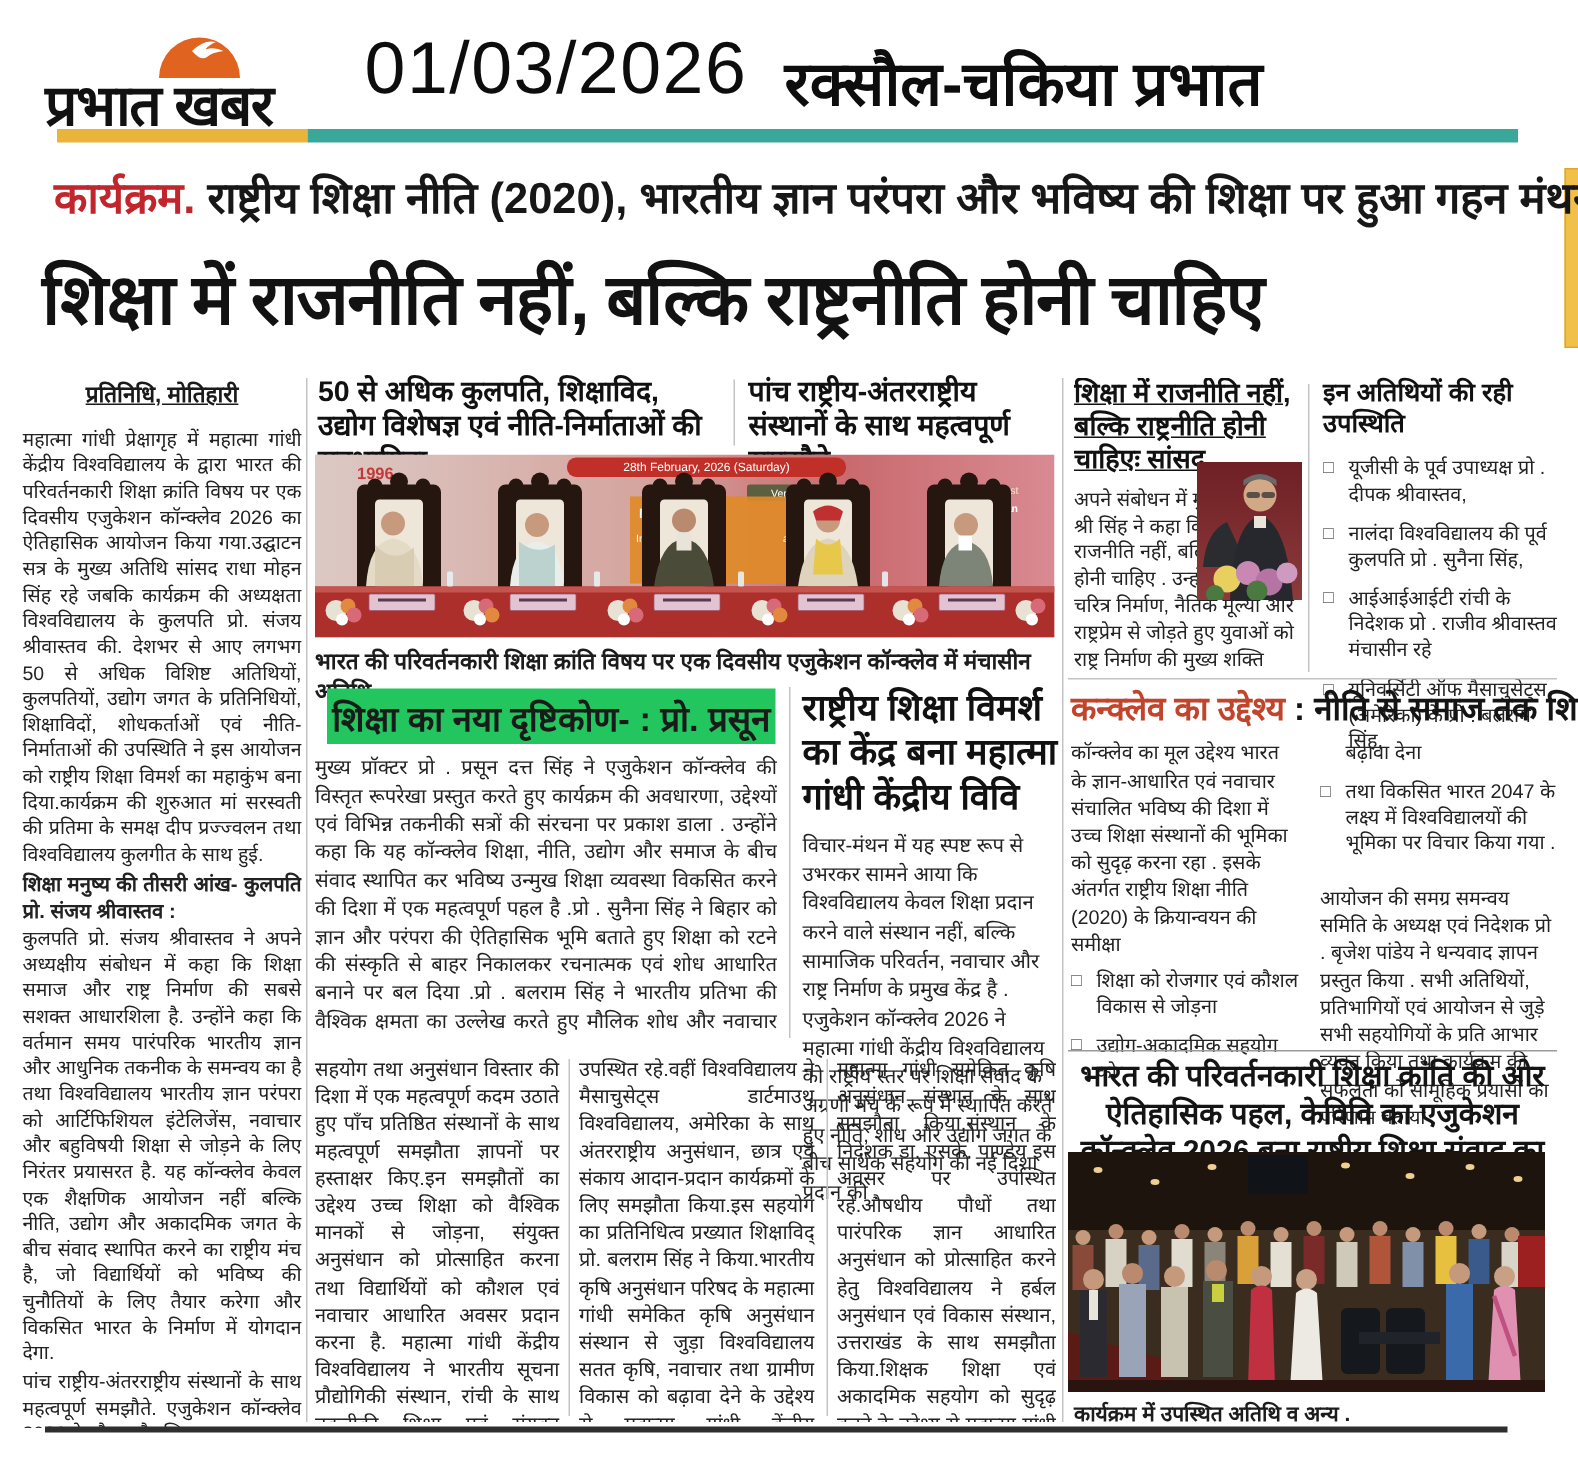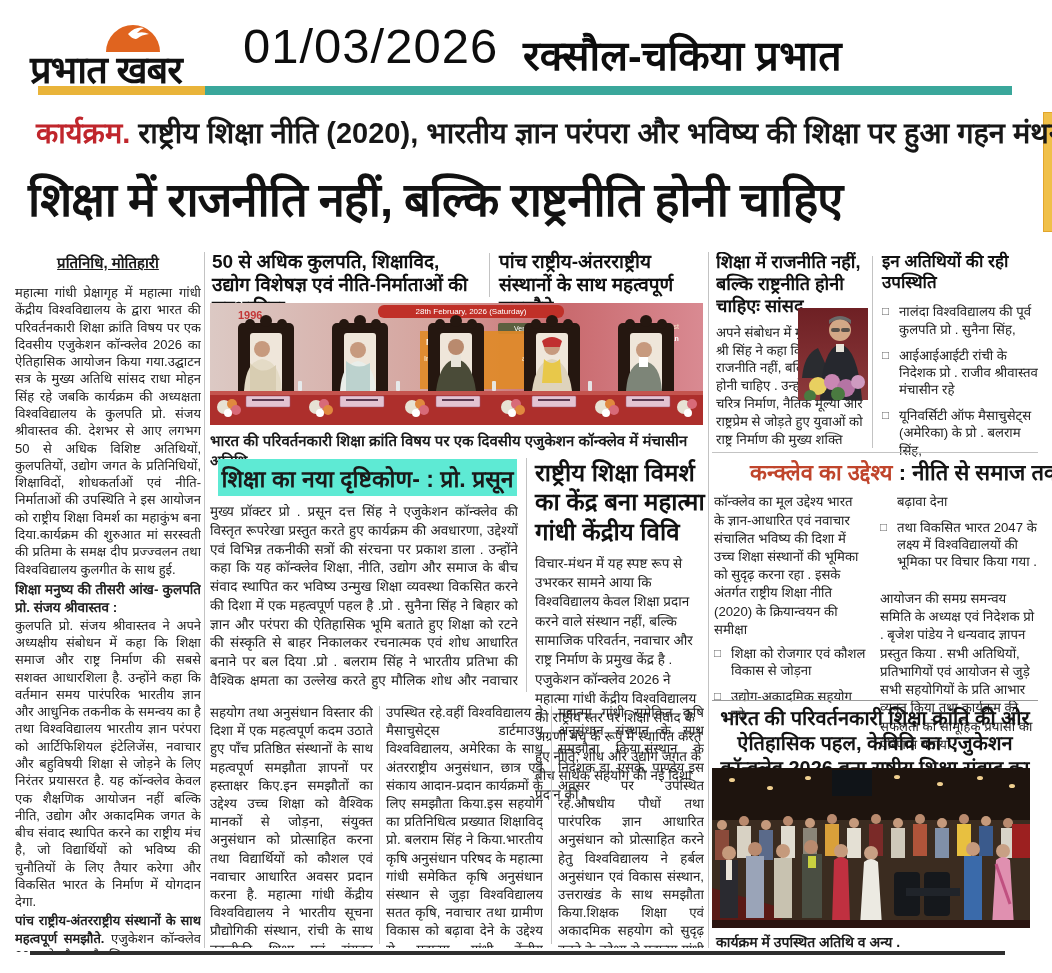--- a/index.html
+++ b/index.html
@@ -43,21 +43,21 @@
   </div>
 
   <div class="abs dev" style="left:28px;top:166px;width:1000px;font-size:47px;font-weight:800;color:#121212;letter-spacing:-1px;white-space:nowrap;">शिक्षा में राजनीति नहीं, बल्कि राष्ट्रनीति होनी चाहिए</div>
 
   <div class="abs dev" style="left:15px;top:252px;width:186px;height:700px;overflow:hidden;">
     <div style="text-align:center;font-weight:800;font-size:15px;text-decoration:underline;margin-bottom:12px;">प्रतिनिधि, मोतिहारी</div>
     <div class="body-txt just">महात्मा गांधी प्रेक्षागृह में महात्मा गांधी केंद्रीय विश्वविद्यालय के द्वारा भारत की परिवर्तनकारी शिक्षा क्रांति विषय पर एक दिवसीय एजुकेशन कॉन्क्लेव 2026 का ऐतिहासिक आयोजन किया गया.उद्घाटन सत्र के मुख्य अतिथि सांसद राधा मोहन सिंह रहे जबकि कार्यक्रम की अध्यक्षता विश्वविद्यालय के कुलपति प्रो. संजय श्रीवास्तव की. देशभर से आए लगभग 50 से अधिक विशिष्ट अतिथियों, कुलपतियों, उद्योग जगत के प्रतिनिधियों, शिक्षाविदों, शोधकर्ताओं एवं नीति-निर्माताओं की उपस्थिति ने इस आयोजन को राष्ट्रीय शिक्षा विमर्श का महाकुंभ बना दिया.कार्यक्रम की शुरुआत मां सरस्वती की प्रतिमा के समक्ष दीप प्रज्ज्वलन तथा विश्वविद्यालय कुलगीत के साथ हुई.</div>
     <div class="body-txt just" style="font-weight:800;font-size:13.5px;margin-top:3px;">शिक्षा मनुष्य की तीसरी आंख- कुलपति प्रो. संजय श्रीवास्तव :</div>
     <div class="body-txt just">कुलपति प्रो. संजय श्रीवास्तव ने अपने अध्यक्षीय संबोधन में कहा कि शिक्षा समाज और राष्ट्र निर्माण की सबसे सशक्त आधारशिला है. उन्होंने कहा कि वर्तमान समय पारंपरिक भारतीय ज्ञान और आधुनिक तकनीक के समन्वय का है तथा विश्वविद्यालय भारतीय ज्ञान परंपरा को आर्टिफिशियल इंटेलिजेंस, नवाचार और बहुविषयी शिक्षा से जोड़ने के लिए निरंतर प्रयासरत है. यह कॉन्क्लेव केवल एक शैक्षणिक आयोजन नहीं बल्कि नीति, उद्योग और अकादमिक जगत के बीच संवाद स्थापित करने का राष्ट्रीय मंच है, जो विद्यार्थियों को भविष्य की चुनौतियों के लिए तैयार करेगा और विकसित भारत के निर्माण में योगदान देगा.</div>
     <div class="body-txt just" style="margin-top:2px;">
-      <span style="font-weight:700;">पांच राष्ट्रीय-अंतरराष्ट्रीय संस्थानों के साथ महत्वपूर्ण समझौते.</span><span> एजुकेशन कॉन्क्लेव 2026 के दौरान शैक्षणिक</span>
+      <span style="font-weight:400;">पांच राष्ट्रीय-अंतरराष्ट्रीय संस्थानों के साथ महत्वपूर्ण समझौते.</span><span> एजुकेशन कॉन्क्लेव 2026 के दौरान शैक्षणिक</span>
     </div>
   </div>
 
   <div class="vrule" style="left:204px;top:252px;height:696px;"></div>
 
   <div class="abs dev headline-sm" style="left:212px;top:250px;width:268px;font-size:19px;">50 से अधिक कुलपति, शिक्षाविद, उद्योग विशेषज्ञ एवं नीति-निर्माताओं की सहभागिता</div>
   <div class="vrule" style="left:489px;top:253px;height:44px;"></div>
   <div class="abs dev headline-sm" style="left:499px;top:250px;width:204px;font-size:19px;">पांच राष्ट्रीय-अंतरराष्ट्रीय संस्थानों के साथ महत्वपूर्ण समझौते</div>
 
   <div class="abs" style="left:210px;top:303px;width:560px;height:122px;">
@@ -215,36 +215,36 @@
       <g fill="#e8f0f2" opacity="0.9">
         <rect x="88" y="78" width="4" height="10" rx="1"></rect>
           <rect x="186" y="78" width="4" height="10" rx="1"></rect>
         <rect x="282" y="78" width="4" height="10" rx="1"></rect>
           <rect x="378" y="78" width="4" height="10" rx="1"></rect>
       </g>
     </svg>
   </div>
   <div class="abs dev" style="left:210px;top:430px;width:493px;font-size:15px;font-weight:600;color:#1c1c1c;">भारत की परिवर्तनकारी शिक्षा क्रांति विषय पर एक दिवसीय  एजुकेशन कॉन्क्लेव में मंचासीन अतिथि .</div>
 
-  <div class="abs" style="left:218px;top:459px;width:299px;height:37px;background:#5eead4;display:flex;align-items:center;justify-content:center;">
+  <div class="abs" style="left:218px;top:459px;width:299px;height:37px;background:#22c55e;display:flex;align-items:center;justify-content:center;">
     <span class="dev" style="font-size:23px;font-weight:800;color:#1a1a1a;">शिक्षा का नया दृष्टिकोण- : प्रो. प्रसून</span>
   </div>
   <div class="abs dev just" style="left:210px;top:503px;width:308px;height:188px;overflow:hidden;font-size:13.5px;line-height:1.39;color:#222;">मुख्य प्रॉक्टर प्रो . प्रसून दत्त सिंह ने एजुकेशन कॉन्क्लेव की विस्तृत रूपरेखा प्रस्तुत करते हुए कार्यक्रम की अवधारणा, उद्देश्यों एवं विभिन्न तकनीकी सत्रों की संरचना पर प्रकाश डाला . उन्होंने कहा कि यह कॉन्क्लेव शिक्षा, नीति, उद्योग और समाज के बीच संवाद स्थापित कर भविष्य उन्मुख शिक्षा व्यवस्था विकसित करने की दिशा में एक महत्वपूर्ण पहल है .प्रो . सुनैना सिंह ने बिहार को ज्ञान और परंपरा की ऐतिहासिक भूमि बताते हुए शिक्षा को रटने की संस्कृति से बाहर निकालकर रचनात्मक एवं शोध आधारित बनाने पर बल दिया .प्रो . बलराम सिंह ने भारतीय प्रतिभा की वैश्विक क्षमता का उल्लेख करते हुए मौलिक शोध और नवाचार आधारित शिक्षा को समय की आवश्यकता बताया .प्रो . दीपक श्रीवास्तव ने राष्ट्रीय शिक्षा नीति के प्रभावी क्रियान्वयन पर बल देते हुए कहा कि प्रत्येक विश्वविद्यालय को अपनी स्थानीय आवश्यकताओं के अनुरूप नवाचारपूर्ण शैक्षणिक मॉडल विकसित करने होंगे .प्रो . राजीव श्रीवास्तव ने कहा कि तकनीक शिक्षक का विकल्प नहीं बल्कि शिक्षा को अधिक प्रभावी और समावेशी बनाने का सशक्त माध्यम है .</div>
 
   <div class="vrule" style="left:526px;top:458px;height:234px;"></div>
 
   <div class="abs dev" style="left:535px;top:458px;width:170px;">
     <div class="headline-sm" style="font-size:24px;margin-bottom:8px;">राष्ट्रीय शिक्षा विमर्श का केंद्र बना महात्मा गांधी केंद्रीय विवि</div>
     <div style="font-size:13.5px;line-height:1.43;color:#222;">विचार-मंथन में यह स्पष्ट रूप से उभरकर सामने आया कि विश्वविद्यालय केवल शिक्षा प्रदान करने वाले संस्थान नहीं, बल्कि सामाजिक परिवर्तन, नवाचार और राष्ट्र निर्माण के प्रमुख केंद्र है . एजुकेशन कॉन्क्लेव 2026 ने महात्मा गांधी केंद्रीय विश्वविद्यालय को राष्ट्रीय स्तर पर शिक्षा संवाद के अग्रणी मंच के रूप में स्थापित करते हुए नीति, शोध और उद्योग जगत के बीच सार्थक सहयोग की नई दिशा प्रदान की .</div>
   </div>
 
   <div class="vrule" style="left:708px;top:252px;height:696px;"></div>
 
   <div class="abs dev" style="left:716px;top:252px;width:152px;height:200px;overflow:hidden;">
-    <div class="headline-sm" style="font-size:18px;margin-bottom:6px;">शिक्षा में राजनीति नहीं, बल्कि राष्ट्रनीति होनी चाहिएः सांसद</div>
+    <div class="headline-sm" style="font-size:18px;margin-bottom:6px;text-decoration:underline;">शिक्षा में राजनीति नहीं, बल्कि राष्ट्रनीति होनी चाहिएः सांसद</div>
     <div style="font-size:13.2px;line-height:1.35;color:#222;">
       <span class="abs" style="left:82px;top:56px;width:70px;height:92px;">
         <svg width="70" height="92" viewBox="0 0 70 92">
           <defs>
               <linearGradient id="spg" x1="0" y1="0" x2="0" y2="1">
                 <stop offset="0" stop-color="#6e2024"></stop>
                 <stop offset="1" stop-color="#8d3a3c"></stop>
               </linearGradient>
             </defs>
           <rect width="70" height="92" fill="url(#spg)"></rect>
@@ -267,31 +267,32 @@
       </span>
       <span>अपने संबोधन में मुख्य अतिथि श्री सिंह ने कहा कि "शिक्षा में राजनीति नहीं, बल्कि राष्ट्रनीति होनी चाहिए . उन्होंने शिक्षा को चरित्र निर्माण, नैतिक मूल्यों और राष्ट्रप्रेम से जोड़ते हुए युवाओं को राष्ट्र निर्माण की मुख्य शक्ति बताया .</span>
     </div>
   </div>
 
   <div class="vrule" style="left:872px;top:256px;height:192px;"></div>
 
   <div class="abs dev" style="left:882px;top:252px;width:156px;">
     <div class="headline-sm" style="font-size:17px;margin-bottom:10px;">इन अतिथियों की  रही उपस्थिति</div>
     <div style="font-size:13.2px;color:#222;">
+      <div class="sq-item">यूजीसी के पूर्व उपाध्यक्ष प्रो . दीपक श्रीवास्तव,</div>
       <div class="sq-item">नालंदा विश्वविद्यालय की पूर्व कुलपति प्रो . सुनैना सिंह,</div>
       <div class="sq-item">आईआईआईटी रांची के निदेशक प्रो . राजीव श्रीवास्तव मंचासीन रहे</div>
       <div class="sq-item">यूनिवर्सिटी ऑफ मैसाचुसेट्स (अमेरिका) के प्रो . बलराम सिंह,</div>
     </div>
   </div>
 
   <div class="hrule" style="left:712px;top:452px;width:326px;"></div>
 
   <div class="abs dev" style="left:714px;top:460px;width:326px;">
     <div style="font-size:22px;font-weight:800;line-height:1.15;margin-bottom:8px;white-space:nowrap;">
-      <span style="color:#c0452c;margin-left:36px;">कन्क्लेव का उद्देश्य</span><span style="color:#141414;"> : नीति से समाज तक शिक्षा का सेतु</span>
+      <span style="color:#c0452c;">कन्क्लेव का उद्देश्य</span><span style="color:#141414;"> : नीति से समाज तक शिक्षा का सेतु</span>
     </div>
     <div style="display:flex;gap:14px;">
       <div style="width:152px;font-size:13.2px;line-height:1.38;color:#222;">
         <div style="margin-bottom:6px;">कॉन्क्लेव का मूल उद्देश्य भारत के ज्ञान-आधारित एवं नवाचार संचालित भविष्य की दिशा में उच्च शिक्षा संस्थानों की भूमिका को सुदृढ़ करना रहा . इसके अंतर्गत राष्ट्रीय शिक्षा नीति (2020) के क्रियान्वयन की समीक्षा</div>
         <div class="sq-item">शिक्षा को रोजगार एवं कौशल विकास से जोड़ना</div>
         <div class="sq-item">उद्योग-अकादमिक सहयोग को</div>
       </div>
       <div style="width:158px;font-size:13.2px;line-height:1.38;color:#222;">
         <div style="padding-left:17px;margin-bottom:7px;">बढ़ावा देना</div>
         <div class="sq-item">तथा विकसित भारत 2047 के लक्ष्य में विश्वविद्यालयों की भूमिका पर विचार किया गया .</div>

